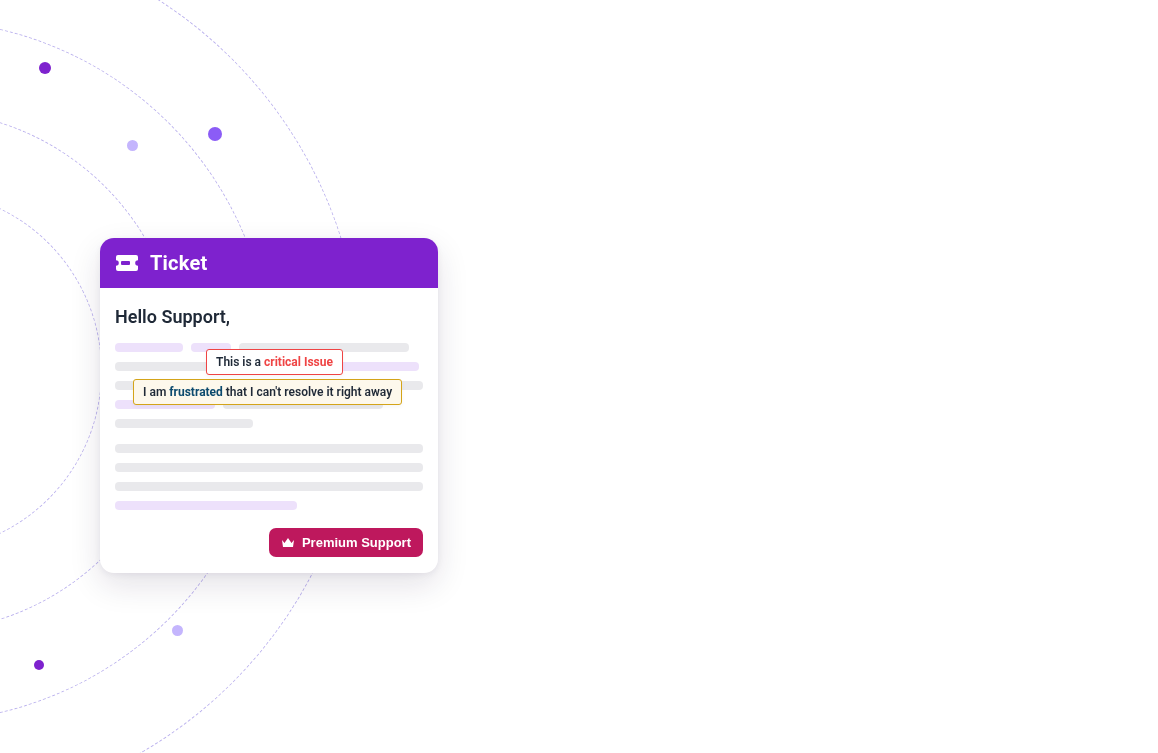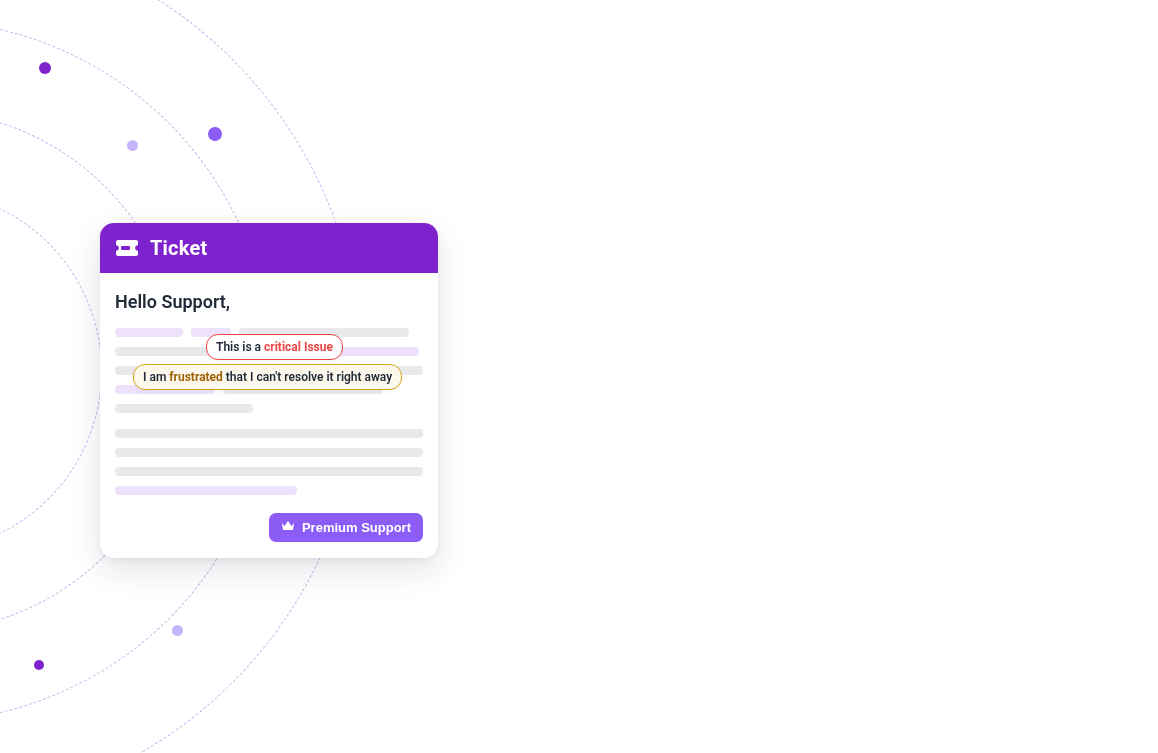--- a/index.html
+++ b/index.html
@@ -36,21 +36,21 @@
   .dot.d1 { width: 12px; height: 12px; background:#7e22ce; left: 39px;  top: 62px;  }
   .dot.d2 { width: 11px; height: 11px; background:#c4b5fd; left: 127px; top: 140px; }
   .dot.d3 { width: 14px; height: 14px; background:#8b5cf6; left: 208px; top: 127px; }
   .dot.d4 { width: 11px; height: 11px; background:#c4b5fd; left: 172px; top: 625px; }
   .dot.d5 { width: 10px; height: 10px; background:#7e22ce; left: 34px;  top: 660px; }
 
   
   .card {
     position: absolute;
     left: 100px;
-    top: 223px;
+    top: 238px;
     width: 338px;
     background: #ffffff;
     border-radius: 14px;
     box-shadow: 0 12px 32px rgba(30, 20, 60, 0.12), 0 2px 6px rgba(30,20,60,0.06);
     overflow: visible;
   }
 
   .card-header {
     background: #7e22ce;
     color: #ffffff;
@@ -92,44 +92,44 @@
     border-radius: 4px;
     background: #e9e9ec;
   }
   .bar.purple { background: #ede1fb; }
 
   
   .callout {
     position: absolute;
     background: #ffffff;
     border: 1px solid;
-    border-radius: 12px;
+    border-radius: 3px;
     padding: 5px 9px 5px 9px;
     font-size: 12px;
     font-weight: 600;
     color: #1f2937;
     white-space: nowrap;
     box-shadow: 0 2px 4px rgba(0,0,0,0.04);
   }
   .callout.red    { border-color: #ef4444; }
   .callout.amber  { border-color: #d4a419; background:#fdf8ec; }
   .callout .hl-red   { color:#ef4444; font-weight:700; }
-  .callout .hl-amber { color:#a16207; font-weight:700; }
+  .callout .hl-amber { color:#0c4a6e; font-weight:700; }
 
   
   .action {
     margin-top: 18px;
     display: flex;
     justify-content: flex-end;
   }
   .btn {
     display: inline-flex;
-    align-items: flex-start;
+    align-items: center;
     gap: 7px;
-    background: #8b5cf6;
+    background: #be185d;
     color: #ffffff;
     border: none;
     border-radius: 7px;
     padding: 7px 12px;
     font-size: 13px;
     font-weight: 600;
     cursor: pointer;
   }
   .btn svg { display:block; }
 

